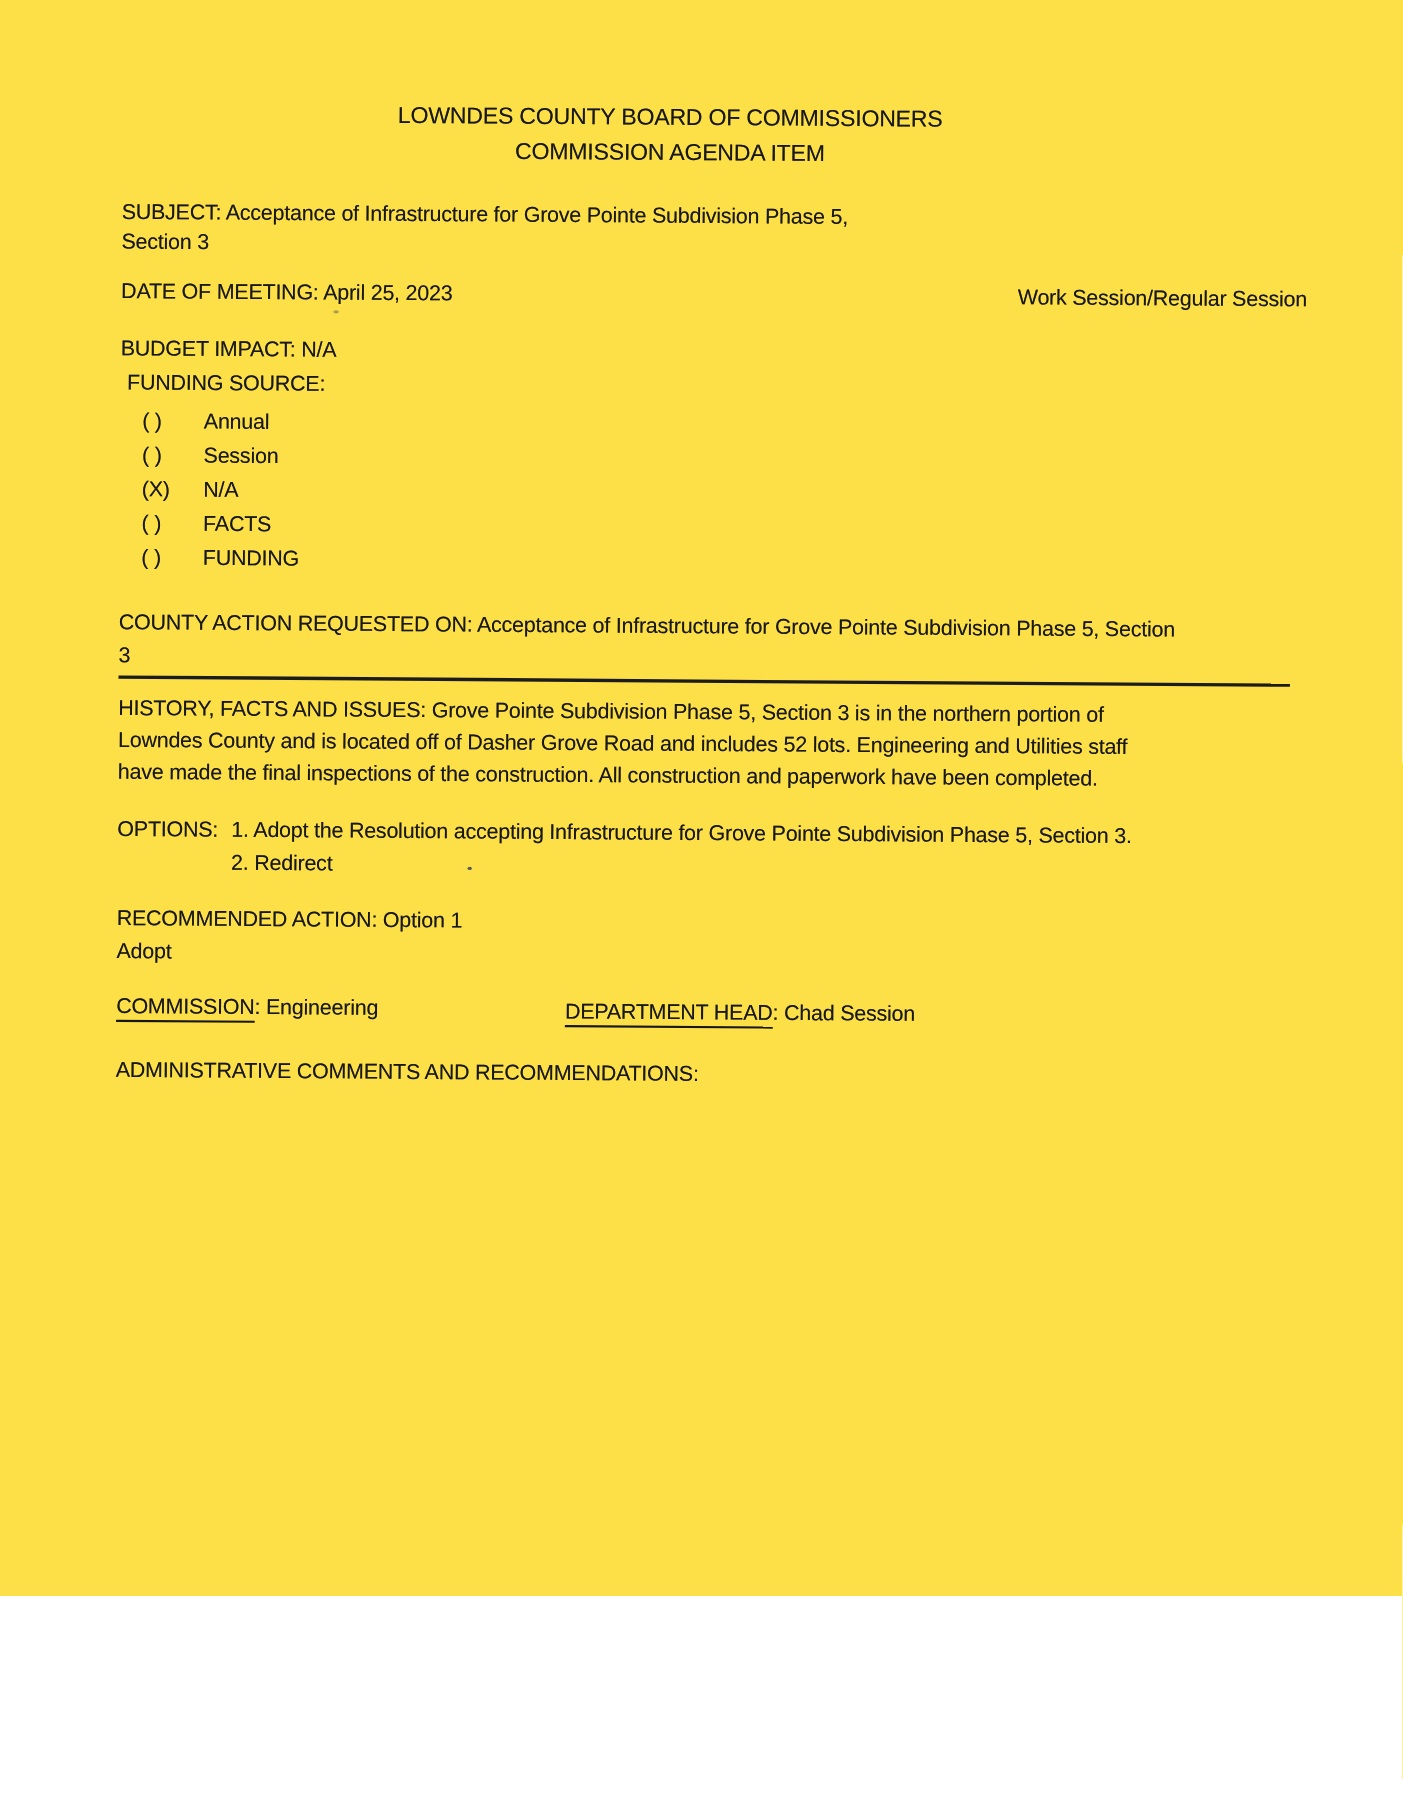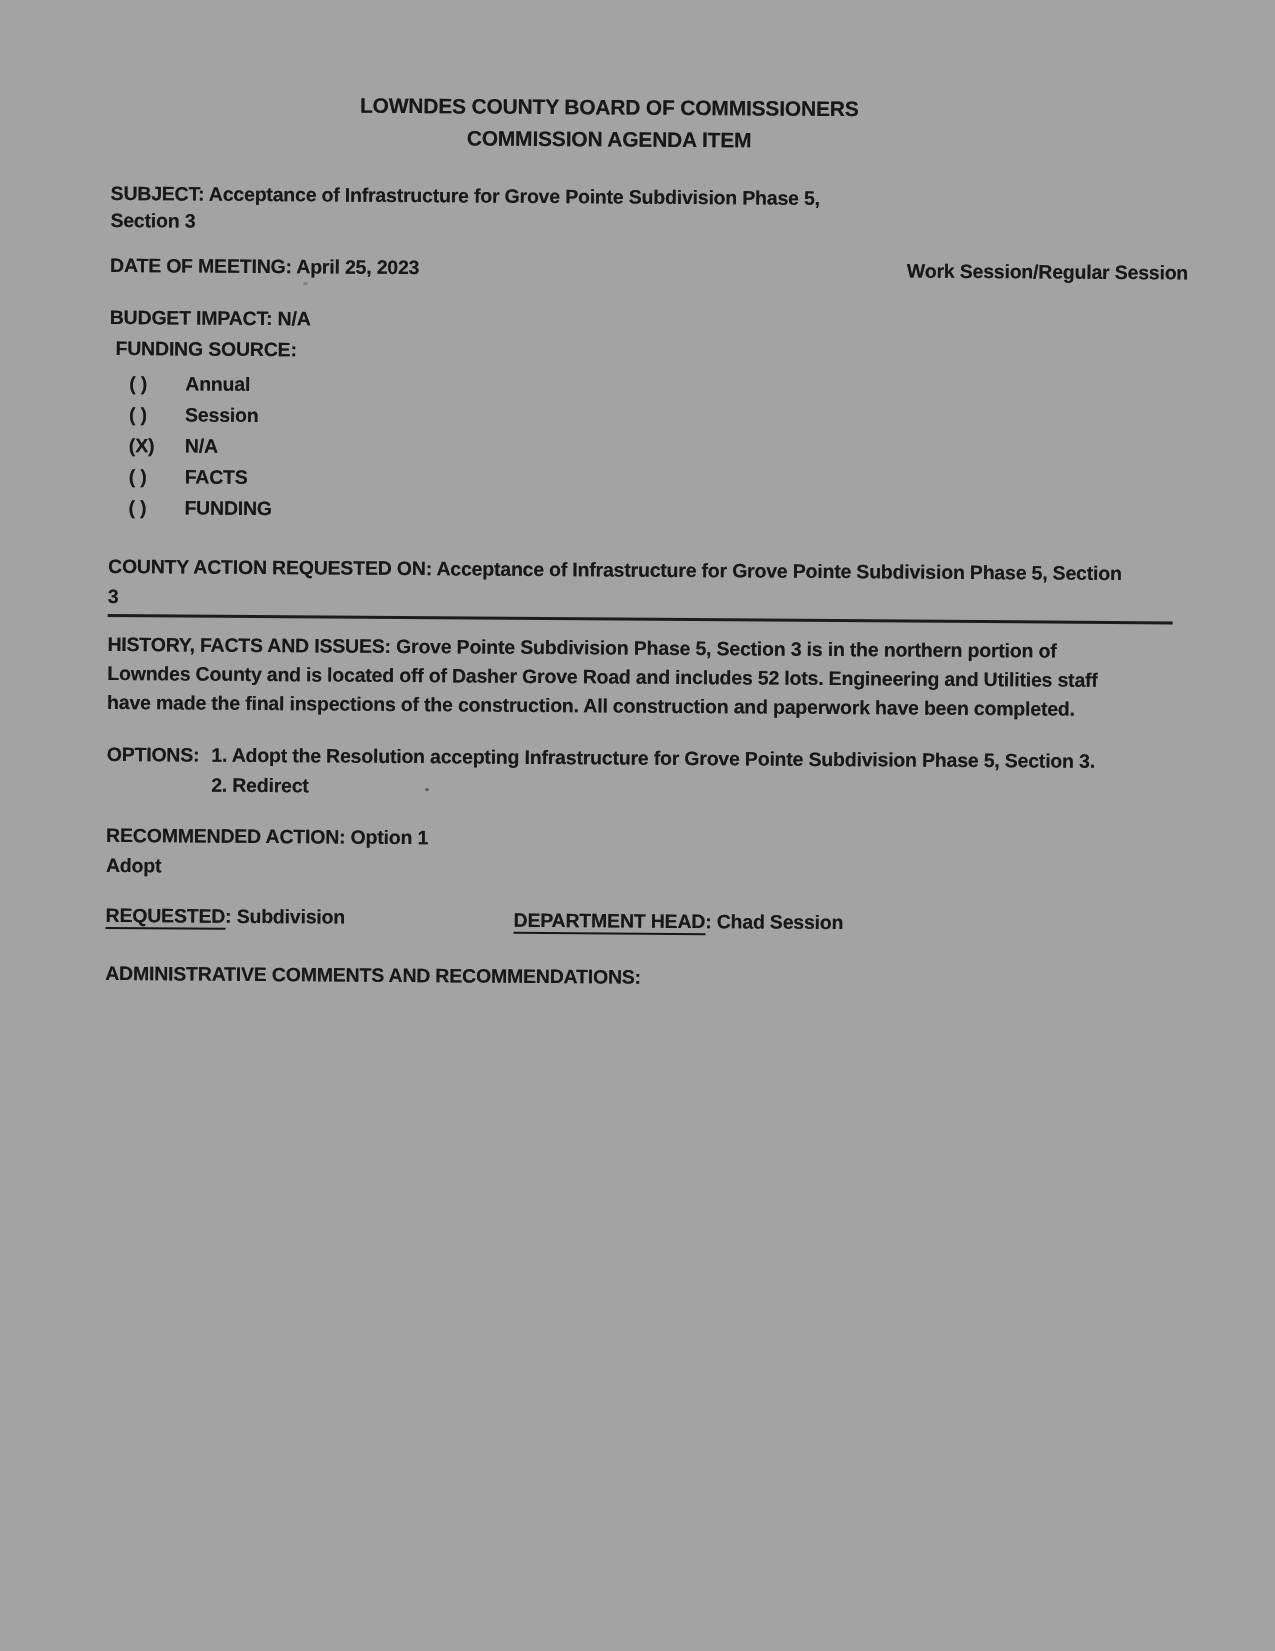--- a/index.html
+++ b/index.html
@@ -1,24 +1,23 @@
 <!DOCTYPE html>
 <html><head>
 <meta charset="utf-8">
 <style>
   html, body { margin: 0; padding: 0; background: #ffffff; }
   .page {
     position: relative;
     width: 1275px;
-    height: 1651px;
-    background: #a3a3a3;
+    height: 1451px;
+    background: #fde047;
     overflow: hidden;
     font-family: "Liberation Sans", sans-serif;
     color: #181818;
-    font-weight: bold;
   }
   
   .content {
     position: absolute;
     left: 112px;
     top: 0;
     width: 1100px;
     padding-top: 88px;
     transform: rotate(0.4deg);
     transform-origin: 0 0;
@@ -136,21 +135,21 @@
         <div>2. Redirect</div>
       </div>
     </div>
 
     <div class="recommended-block">
       <div>RECOMMENDED ACTION: Option 1</div>
       <div>Adopt</div>
     </div>
 
     <div class="dept-row">
-      <span><span class="ulabel">REQUESTED</span><span>: Subdivision</span></span>
+      <span><span class="ulabel">COMMISSION</span><span>: Engineering</span></span>
       <span class="dept-head-cell"><span class="ulabel">DEPARTMENT HEAD</span><span>: Chad Session</span></span>
     </div>
 
     <div class="admin-block">
       <div>ADMINISTRATIVE COMMENTS AND RECOMMENDATIONS:</div>
     </div>
 
   </div>
 
   <div class="speck speck-1"></div>

